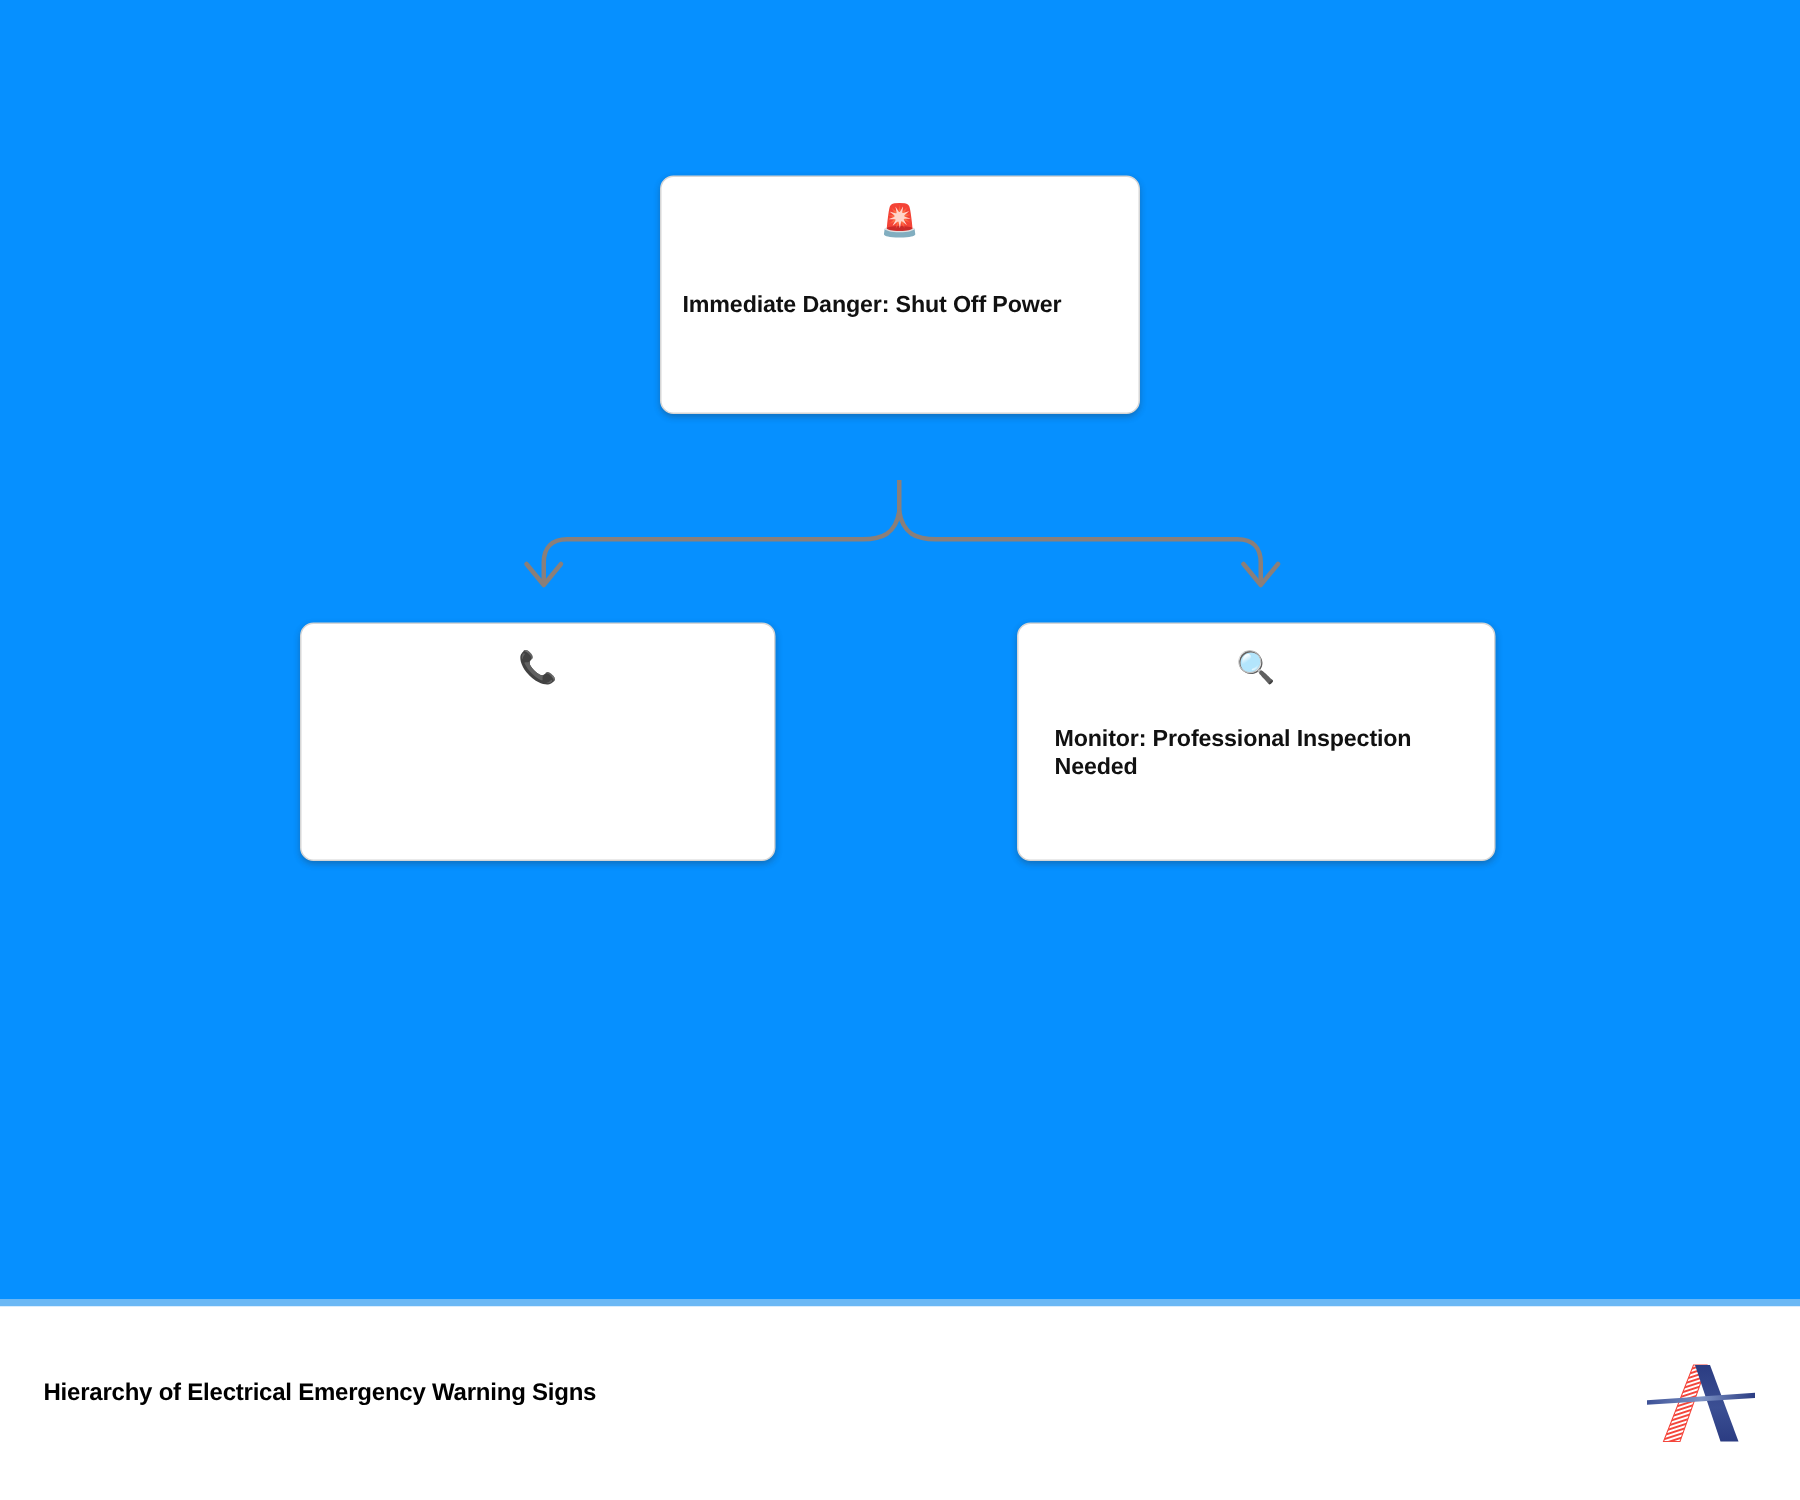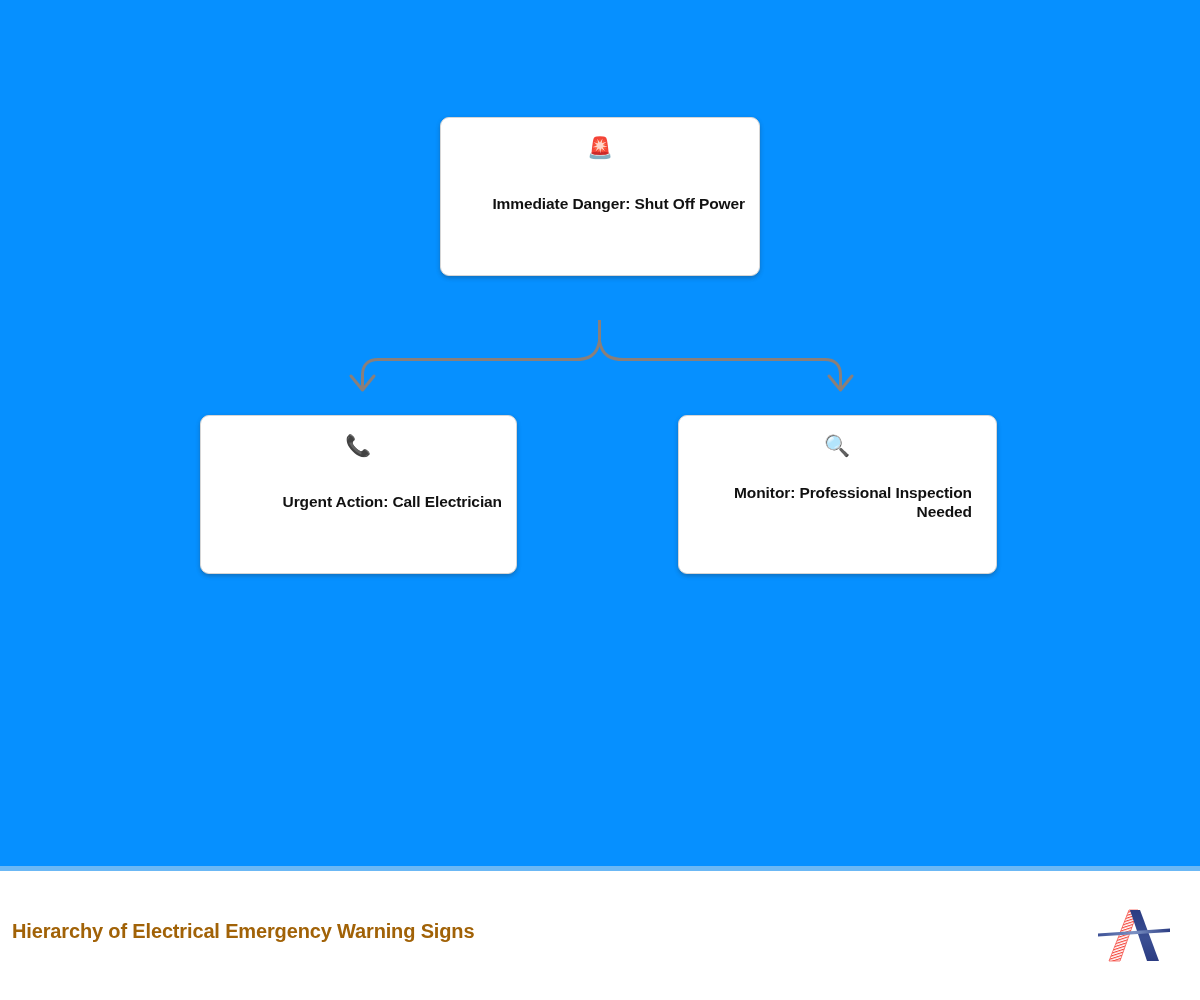--- a/index.html
+++ b/index.html
@@ -70,21 +70,21 @@
     height: 24px;
     display: block;
     text-align: center;
     user-select: none;
   }
 
   .node-label {
     font-size: 15.5px;
     font-weight: bold;
     color: #111111;
-    text-align: right;
+    text-align: left;
     line-height: 1.22;
     letter-spacing: -0.1px;
     padding: 0 14px;
     box-sizing: border-box;
     width: 100%;
   }
 
   
   #node-root {
     left: 440px;
@@ -117,25 +117,25 @@
     position: absolute;
     left: 0;
     top: 871px;
     width: 1200px;
     height: 129px;
     background: #ffffff;
   }
 
   #footer-title {
     position: absolute;
-    left: 12px;
+    left: 29px;
     top: 920px;
-    font-size: 20px;
+    font-size: 16px;
     font-weight: bold;
-    color: #a16207;
+    color: #000000;
     letter-spacing: -0.15px;
     white-space: nowrap;
   }
 
   #footer-logo {
     position: absolute;
     left: 1096px;
     top: 903px;
     width: 80px;
     height: 66px;
@@ -164,21 +164,20 @@
     <polyline points="829,376 840.5,390 852,376" fill="none" stroke="#8a7f7a" stroke-width="3" stroke-linecap="round" stroke-linejoin="round"></polyline>
   </svg>
 
   <div class="node" id="node-root">
     <span class="node-icon">🚨</span>
     <span class="node-label">Immediate Danger: Shut Off Power</span>
   </div>
 
   <div class="node" id="node-left">
     <span class="node-icon">📞</span>
-    <span class="node-label">Urgent Action: Call Electrician</span>
   </div>
 
   <div class="node" id="node-right">
     <span class="node-icon">🔍</span>
     <span class="node-label">Monitor: Professional Inspection Needed</span>
   </div>
 
   <div id="footer"></div>
 
   <div id="footer-title">Hierarchy of Electrical Emergency Warning Signs</div>

